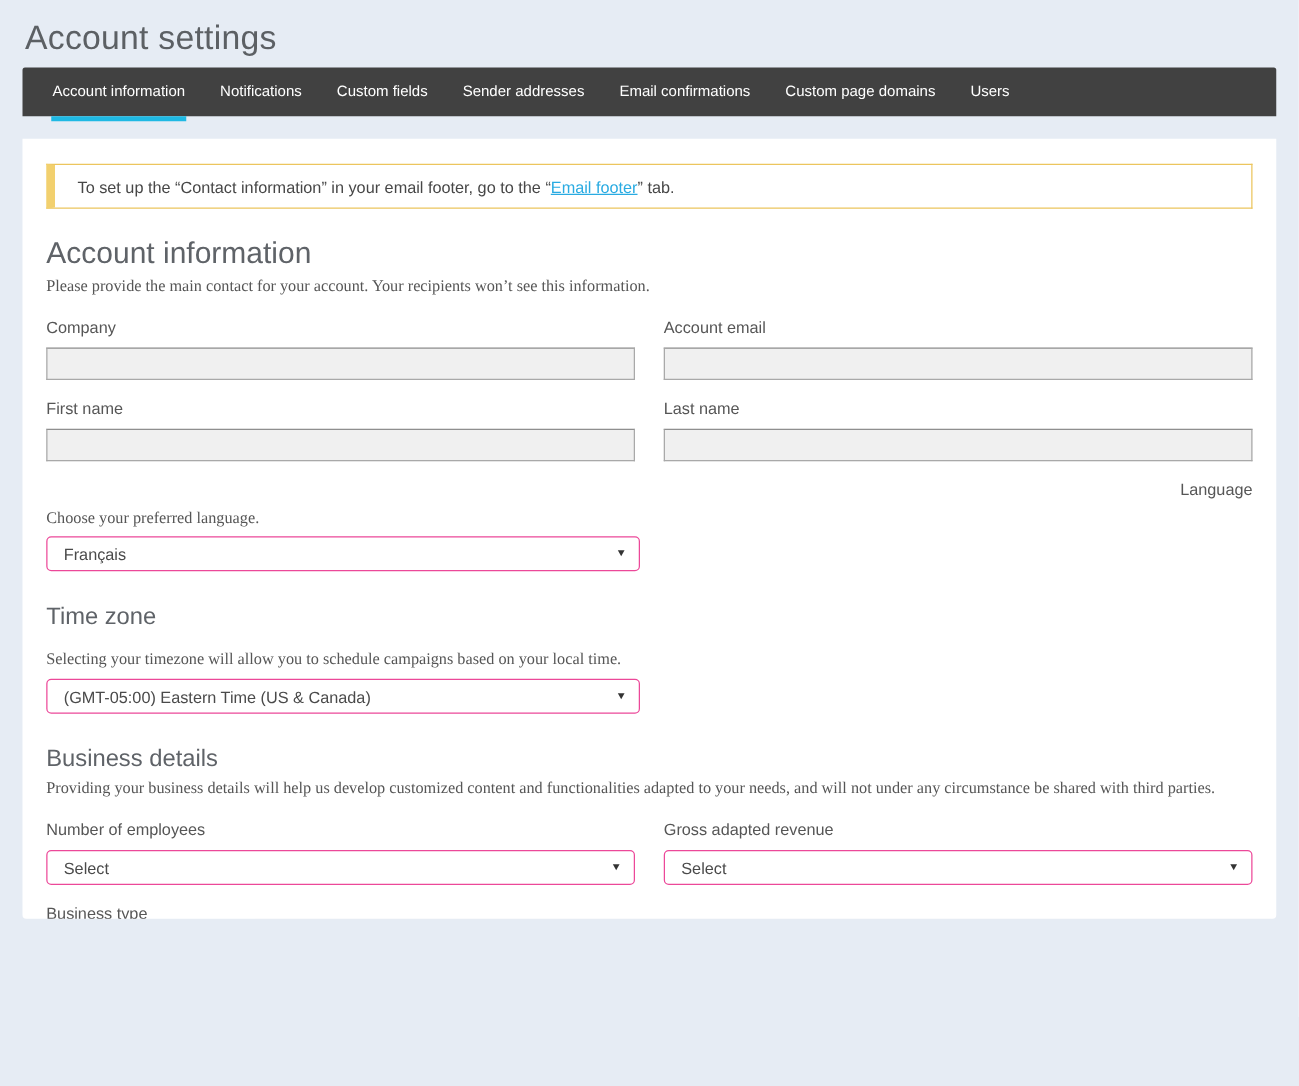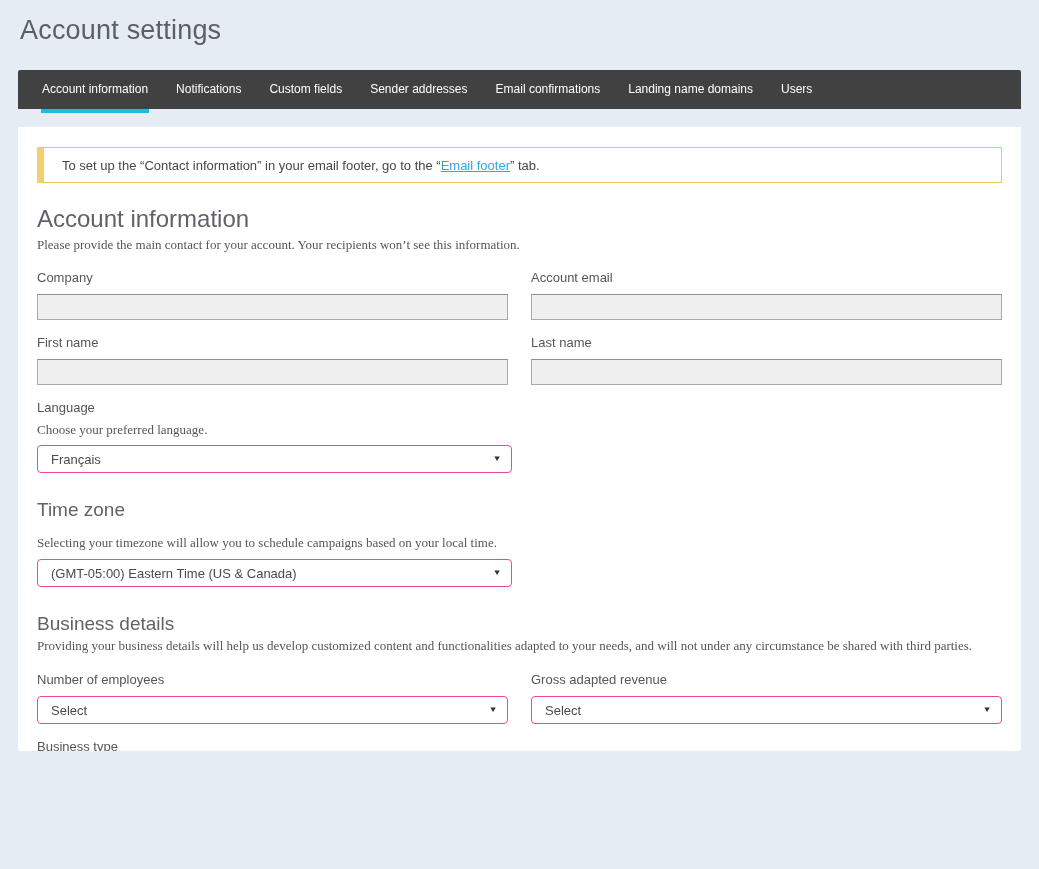--- a/index.html
+++ b/index.html
@@ -9,21 +9,21 @@
     height: 869px;
     background: #e6ecf4;
     font-family: "Liberation Sans", sans-serif;
     overflow: hidden;
   }
   .page-title {
     color: #5c6064;
     font-size: 27px;
     font-weight: 400;
     line-height: 36px;
-    padding: 12px 20px 22px 20px;
+    padding: 12px 20px 6px 20px;
     letter-spacing: 0.2px;
   }
   .tabbar {
     margin: 0 18px;
     background: #414141;
     height: 39px;
     display: flex;
     align-items: stretch;
     border-radius: 2px 2px 0 0;
     position: relative;
@@ -140,21 +140,21 @@
   .dropdown-arrow {
     position: absolute;
     right: 11px;
     top: 50%;
     transform: translateY(-52%) scaleX(1.15);
     font-size: 8px;
     color: #333333;
     pointer-events: none;
     line-height: 1;
   }
-  .language-block .field-label { margin-bottom: 7px; }
+  .language-block .field-label { margin-bottom: 7px; text-align: right; }
   .language-block .section-desc { margin: 0 0 7px 0; }
   .divider {
     border: none;
     border-top: 1px solid #e2e2e2;
     margin: 17px -5px 0 -5px;
   }
   .save-button {
     display: block;
     margin: 18px auto 0 auto;
     background: #22c1e8;
@@ -174,21 +174,21 @@
 <body>
 
 <div class="page-title">Account settings</div>
 
 <div class="tabbar">
   <div class="tab active">Account information</div>
   <div class="tab">Notifications</div>
   <div class="tab">Custom fields</div>
   <div class="tab">Sender addresses</div>
   <div class="tab">Email confirmations</div>
-  <div class="tab">Landing name domains</div>
+  <div class="tab">Custom page domains</div>
   <div class="tab">Users</div>
 </div>
 
 <div class="panel">
 
   <div class="banner">
     <span>To set up the “Contact information” in your email footer, go to the “</span><a>Email footer</a><span>” tab.</span>
   </div>
 
   <h1 class="section-title">Account information</h1>

